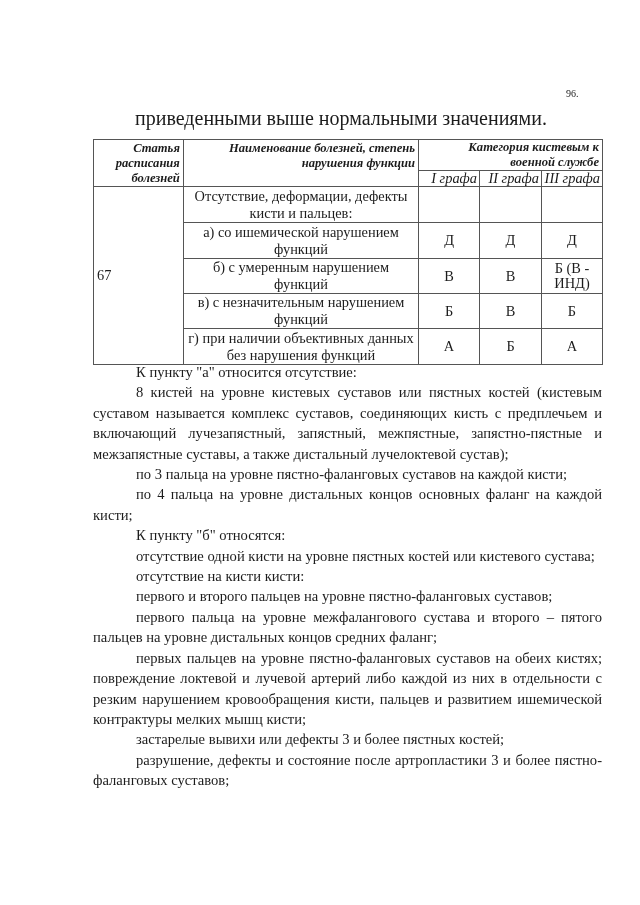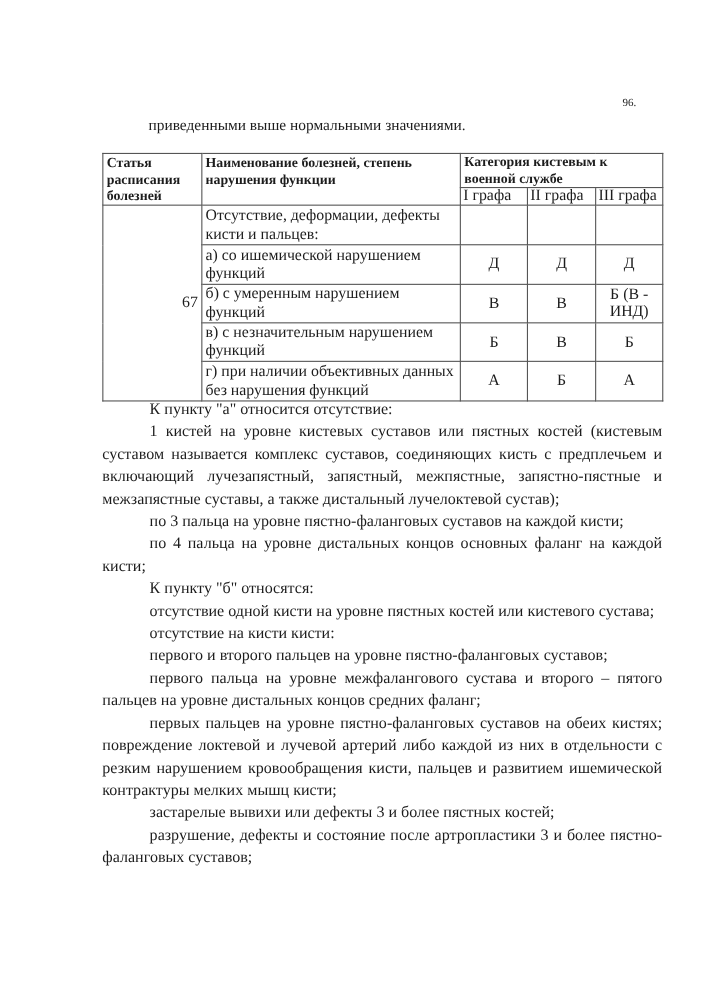--- a/index.html
+++ b/index.html
@@ -8,34 +8,34 @@
     position: relative; overflow: hidden;
     font-family: "Liberation Serif", "DejaVu Serif", serif;
     color: #1c1c1c;
   }
   .page-number {
     position: absolute; top: 88px; left: 566px;
     font-size: 10px;
   }
   .intro {
     position: absolute; top: 107px; left: 135px;
-    font-size: 14px;
+    font-size: 20px;
   }
   table.schedule {
     position: absolute; top: 139px; left: 93px;
     width: 510px; border-collapse: collapse;
     font-size: 14.4px; line-height: 17px;
   }
   table.schedule th, table.schedule td {
     border: 1px solid #555; padding: 0 3px; vertical-align: middle;
   }
-  table.schedule th { font-weight: bold; font-size: 12.6px; line-height: 15px; text-align: left; }
+  table.schedule th { font-weight: bold; font-size: 12.6px; line-height: 15px; text-align: right; font-style: italic; }
   table.schedule th.graf { font-weight: normal; font-size: 14.4px; padding: 0 2px; white-space: nowrap; }
-  td.art { text-align: right; vertical-align: top; }
-  td.desc { text-align: left; }
+  td.art { text-align: left; vertical-align: top; }
+  td.desc { text-align: center; }
   td.cat { text-align: center; }
   .body-text {
     position: absolute; top: 362px; left: 93px; width: 509px;
     font-size: 14.6px; line-height: 20.4px; text-align: justify;
   }
   .body-text p { margin: 0; text-indent: 43px; }
 </style>
 </head>
 <body>
 
@@ -92,21 +92,21 @@
       <td class="desc">г) при наличии объективных данных без нарушения функций</td>
       <td class="cat">А</td>
       <td class="cat">Б</td>
       <td class="cat">А</td>
     </tr>
   </tbody>
 </table>
 
 <div class="body-text">
   <p>К пункту "а" относится отсутствие:</p>
-  <p>1 кистей на уровне кистевых суставов или пястных костей (кистевым суставом называется комплекс суставов, соединяющих кисть с предплечьем и включающий лучезапястный, запястный, межпястные, запястно-пястные и межзапястные суставы, а также дистальный лучелоктевой сустав);</p>
+  <p>8 кистей на уровне кистевых суставов или пястных костей (кистевым суставом называется комплекс суставов, соединяющих кисть с предплечьем и включающий лучезапястный, запястный, межпястные, запястно-пястные и межзапястные суставы, а также дистальный лучелоктевой сустав);</p>
   <p>по 3 пальца на уровне пястно-фаланговых суставов на каждой кисти;</p>
   <p>по 4 пальца на уровне дистальных концов основных фаланг на каждой кисти;</p>
   <p>К пункту "б" относятся:</p>
   <p>отсутствие одной кисти на уровне пястных костей или кистевого сустава;</p>
   <p>отсутствие на кисти кисти:</p>
   <p>первого и второго пальцев на уровне пястно-фаланговых суставов;</p>
   <p>первого пальца на уровне межфалангового сустава и второго – пятого пальцев на уровне дистальных концов средних фаланг;</p>
   <p>первых пальцев на уровне пястно-фаланговых суставов на обеих кистях; повреждение локтевой и лучевой артерий либо каждой из них в отдельности с резким нарушением кровообращения кисти, пальцев и развитием ишемической контрактуры мелких мышц кисти;</p>
   <p>застарелые вывихи или дефекты 3 и более пястных костей;</p>
   <p>разрушение, дефекты и состояние после артропластики 3 и более пястно-фаланговых суставов;</p>

